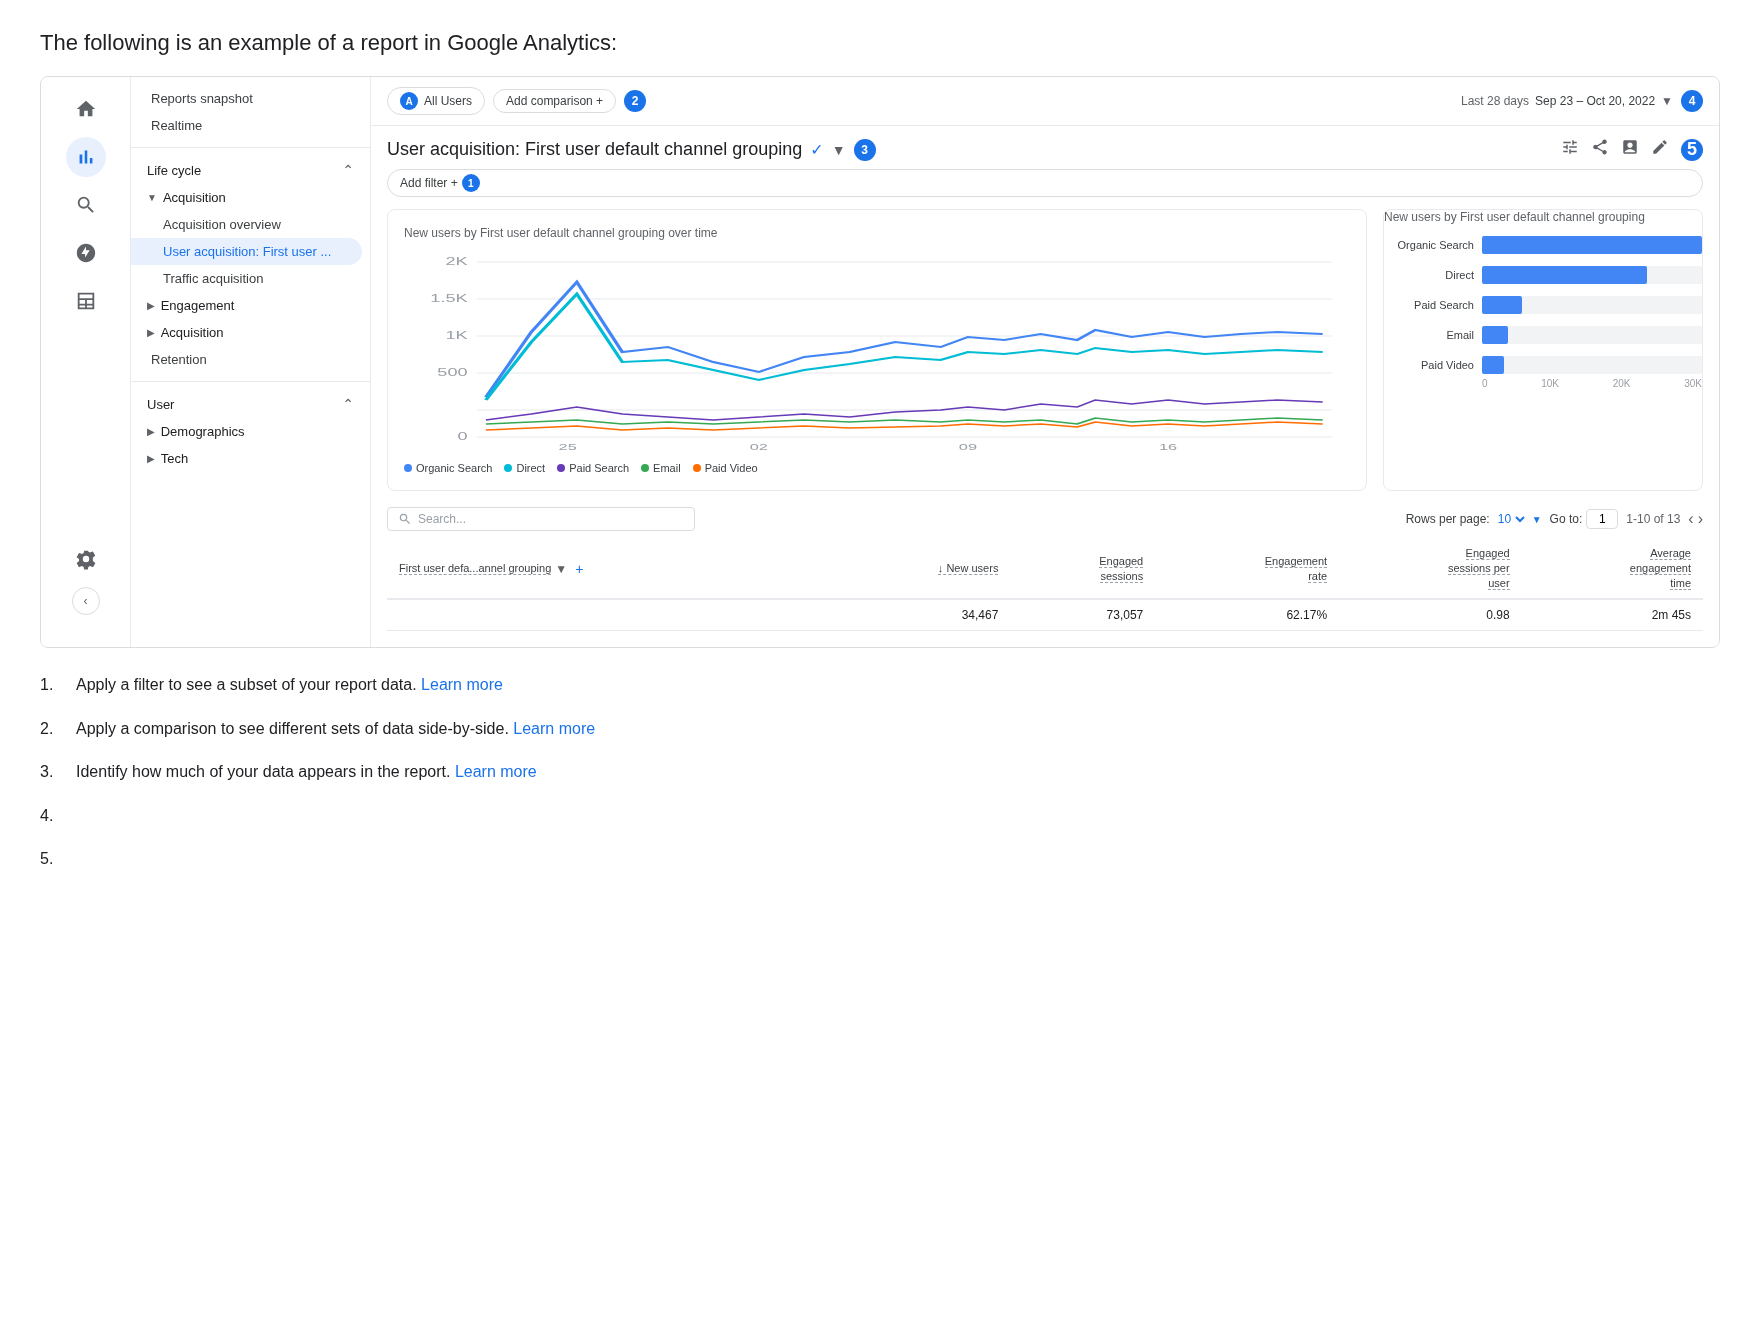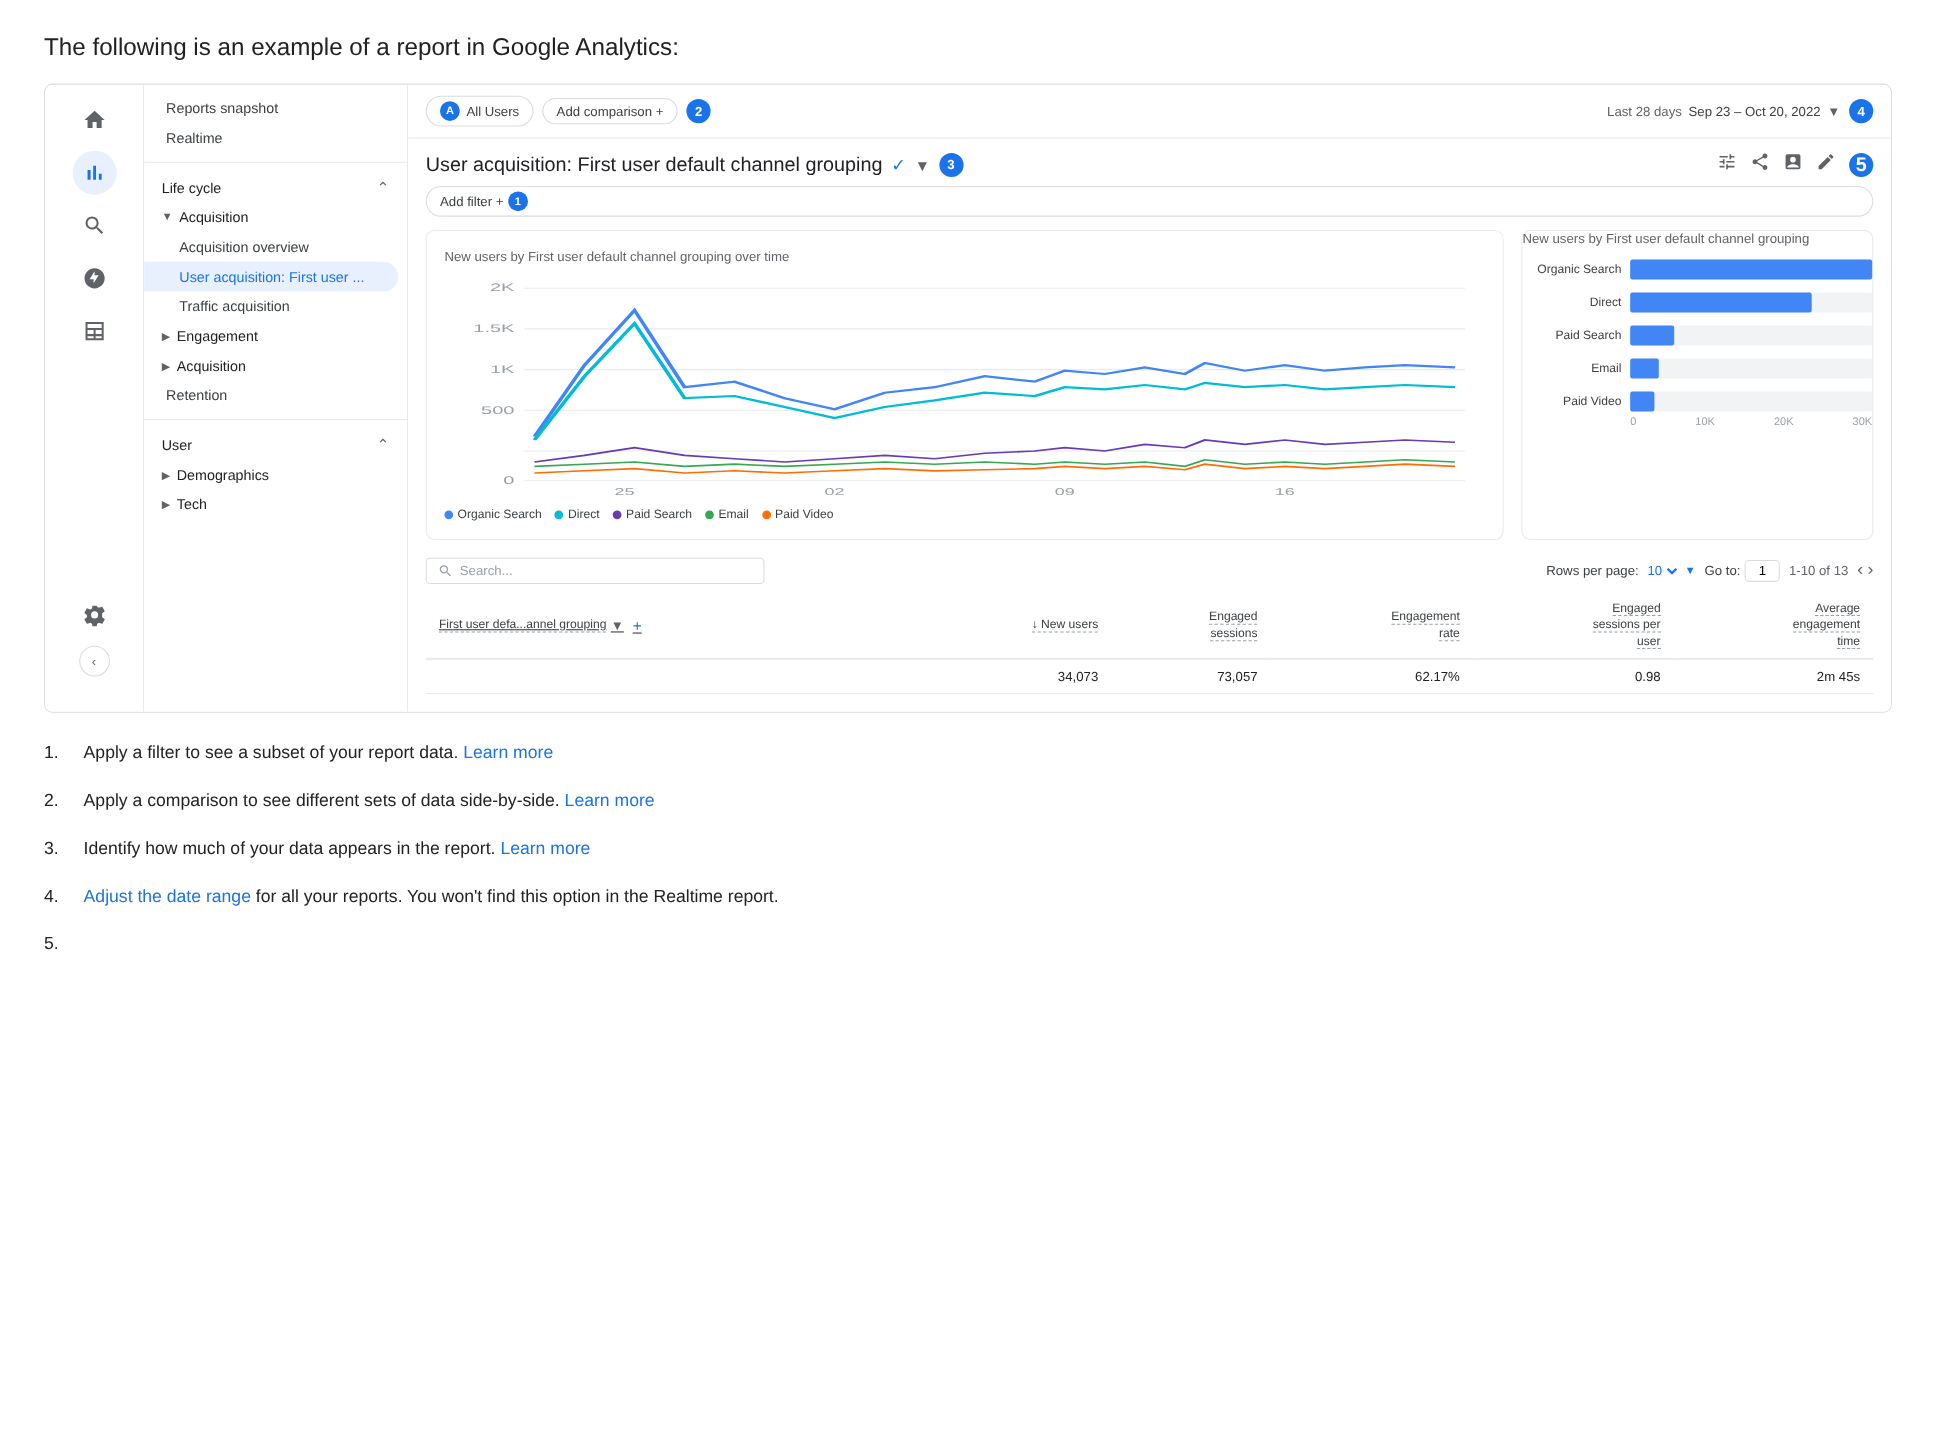--- a/index.html
+++ b/index.html
@@ -378,21 +378,21 @@
             <div class="page-nav">
               <span>‹</span>
               <span>›</span>
             </div>
           </div>
         </div>
 
         <table class="data-table">
           <thead>
             <tr>
-              <th style="text-align:left;text-decoration:underline;">
+              <th style="text-align:left;">
                 <div class="col-first">
                   <span style="border-bottom: 1px dashed #9aa0a6;">First user defa...annel grouping</span>
                   <span style="color:#5f6368; font-size:12px;">▼</span>
                   <span class="add-col">+</span>
                 </div>
               </th>
               <th>
                 <div class="col-header-inner">
                   <span style="border-bottom: 1px dashed #9aa0a6;">↓ New users</span>
                 </div>
@@ -421,21 +421,21 @@
                   <span style="border-bottom: 1px dashed #9aa0a6;">Average</span>
                   <span style="border-bottom: 1px dashed #9aa0a6;">engagement</span>
                   <span style="border-bottom: 1px dashed #9aa0a6;">time</span>
                 </div>
               </th>
             </tr>
           </thead>
           <tbody>
             <tr>
               <td></td>
-              <td>34,073</td>
+              <td>34,467</td>
               <td>73,057</td>
               <td>62.17%</td>
               <td>0.98</td>
               <td>2m 45s</td>
             </tr>
           </tbody>
         </table>
       </div>
 
     </div>
@@ -451,18 +451,17 @@
   <div class="numbered-item">
     <span class="num">2.</span>
     <span>Apply a comparison to see different sets of data side-by-side. <a class="link" href="#">Learn more</a></span>
   </div>
   <div class="numbered-item">
     <span class="num">3.</span>
     <span>Identify how much of your data appears in the report. <a class="link" href="#">Learn more</a></span>
   </div>
   <div class="numbered-item">
     <span class="num">4.</span>
-    <span><a class="link" href="#">Adjust the date range</a> for all your reports. You won't find this option in the Realtime report.</span>
   </div>
   <div class="numbered-item">
     <span class="num">5.</span>
   </div>
 </div>
 
 </body></html>

